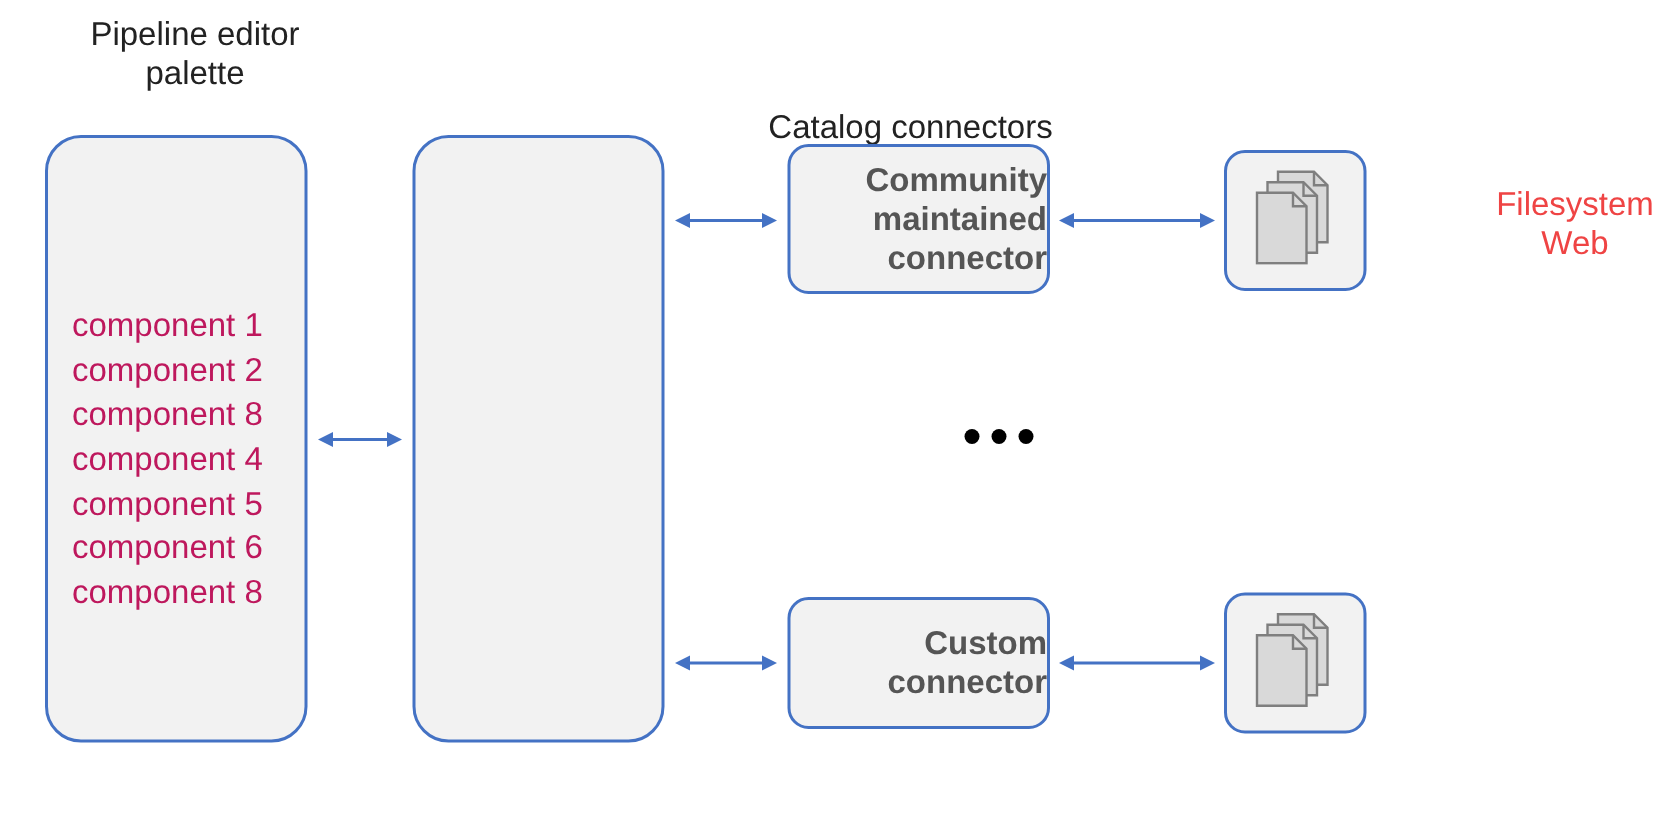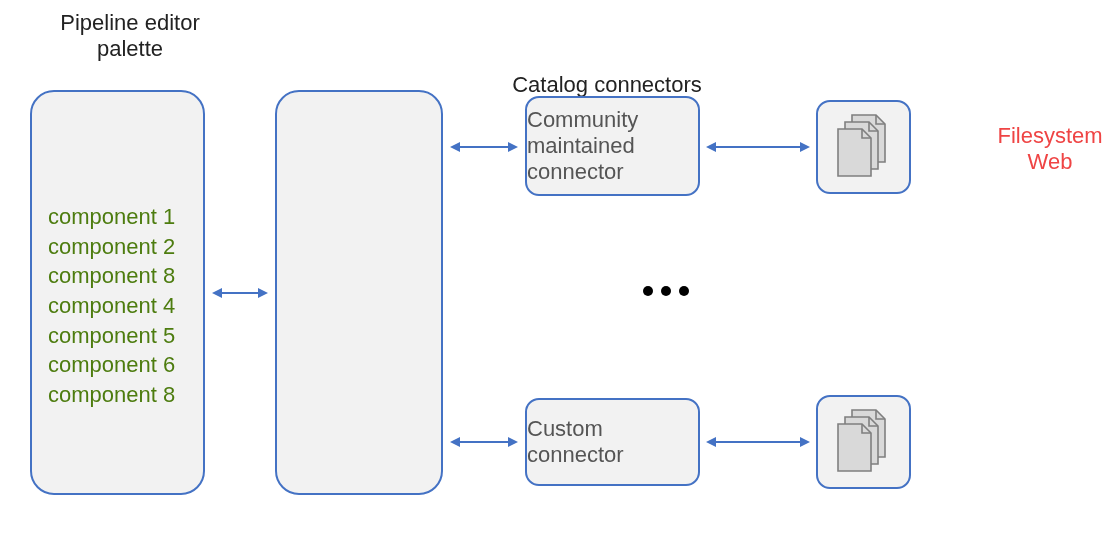--- a/index.html
+++ b/index.html
@@ -35,33 +35,34 @@
     background: #f2f2f2;
     border: 2px solid #4472C4;
     border-radius: 16px;
     box-sizing: border-box;
   }
 
   
   .palette-list {
     position: absolute;
     font-size: 22px;
-    color: #4d7c0f;
+    color: #be185d;
     line-height: 1.35;
   }
 
   
   .connector-label {
     position: absolute;
     font-size: 22px;
     color: #555;
-    text-align: left;
+    text-align: right;
     width: 100%;
     top: 50%;
     transform: translateY(-50%);
+    font-weight: bold;
   }
 
   .connector-box {
     border-radius: 14px;
   }
   .catalog-box {
     border-radius: 14px;
   }
 
   

